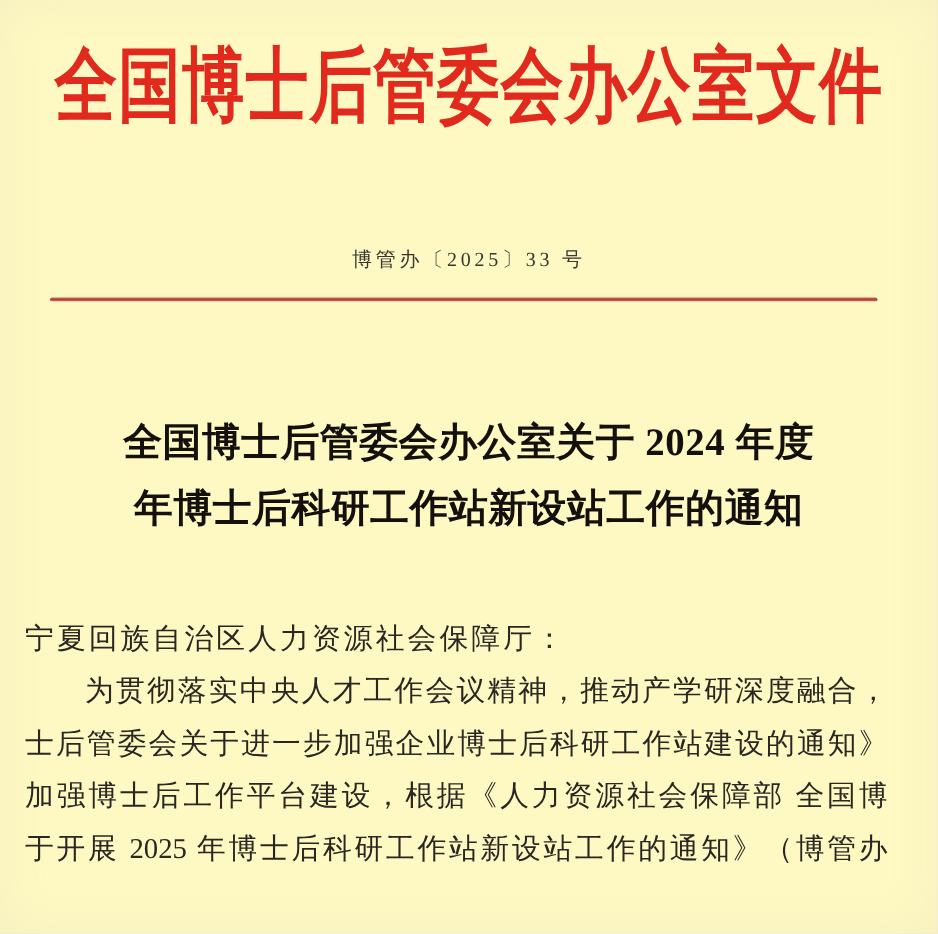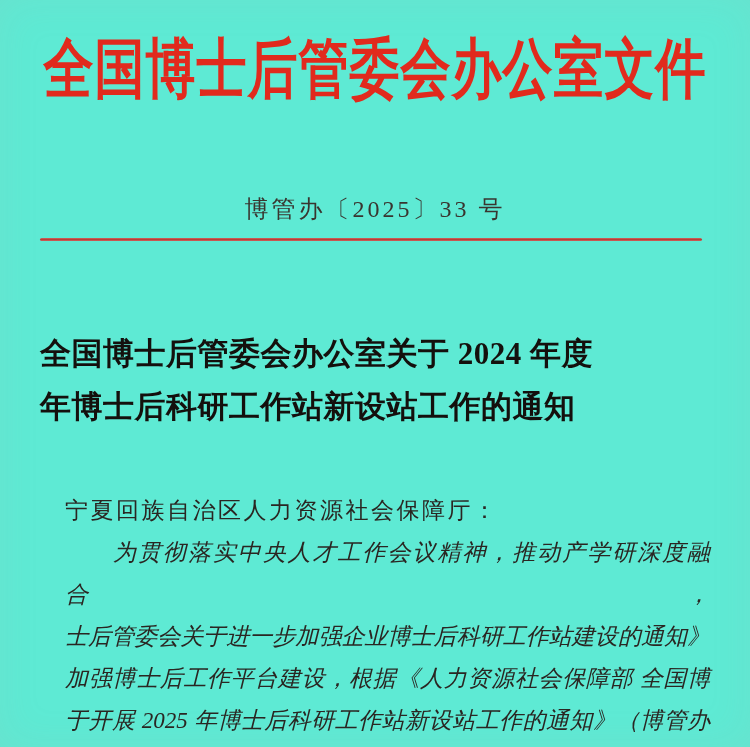--- a/index.html
+++ b/index.html
@@ -5,77 +5,77 @@
   html, body {
     margin: 0;
     padding: 0;
     background: #e9e7e3;
   }
   .page {
     position: relative;
     width: 750px;
     height: 747px;
     margin: 0 auto;
-    background: #5eead4;
+    background: #fef9c3;
     box-shadow: inset 0 0 40px rgba(180,175,168,0.12);
     overflow: hidden;
     font-family: "Liberation Serif", "DejaVu Serif", serif;
     color: #26221e;
   }
   .red-header {
     margin-top: 36px;
     text-align: center;
     font-size: 50px;
     line-height: 1;
     font-weight: 700;
     color: #e12a1d;
     letter-spacing: 1px;
     white-space: nowrap;
     transform: scaleY(1.3);
     transform-origin: top center;
   }
   .doc-number {
     margin-top: 110px;
     text-align: center;
-    font-size: 24px;
+    font-size: 16px;
     line-height: 26px;
     letter-spacing: 3px;
     color: #39352f;
   }
   .red-divider {
     margin: 16px 48px 0 40px;
     height: 3px;
     background: linear-gradient(#d0655f, #b83d36, #d0655f);
     border-radius: 2px;
   }
   .doc-title {
     margin: 86px 40px 0 40px;
+    text-align: center;
     font-size: 31px;
     line-height: 53px;
     font-weight: 700;
     color: #14100d;
     letter-spacing: 0.5px;
   }
   .doc-title .title-line {
     display: block;
     white-space: nowrap;
   }
   .doc-body {
-    margin: 57px 40px 0 65px;
+    margin: 57px 40px 0 20px;
     font-size: 23px;
     line-height: 42px;
     color: #2a2622;
   }
   .line { white-space: nowrap; }
   .salutation { letter-spacing: 2.5px; }
   .fill {
     white-space: normal;
     text-align: justify;
     text-align-last: justify;
-    font-style: italic;
   }
   .indent { text-indent: 48px; }
 </style>
 </head>
 <body>
 
 <div class="page">
 
   <div class="red-header">全国博士后管委会办公室文件</div>
 

